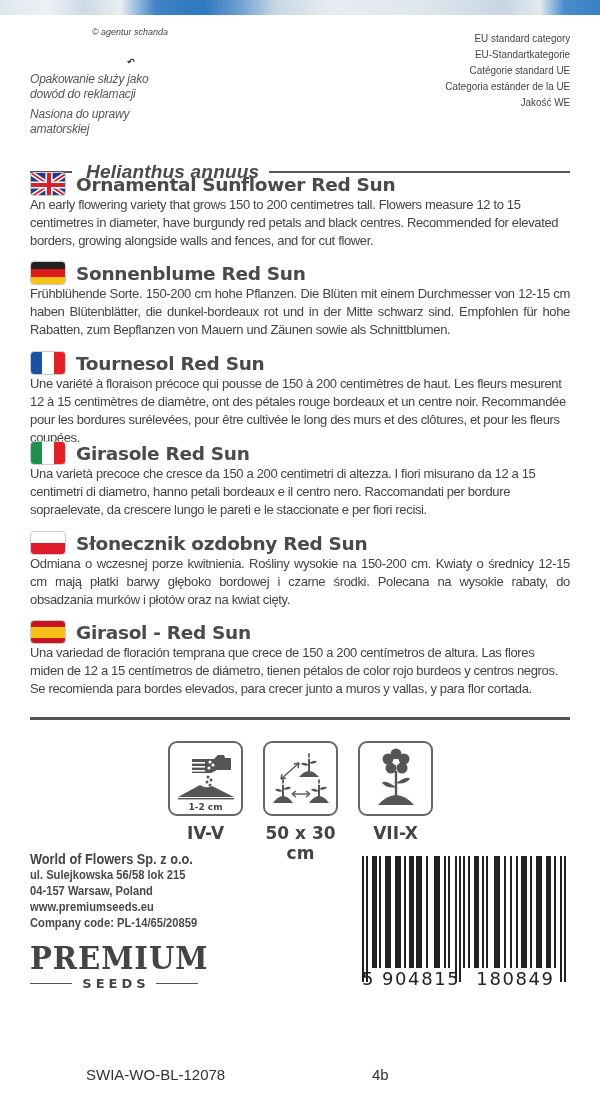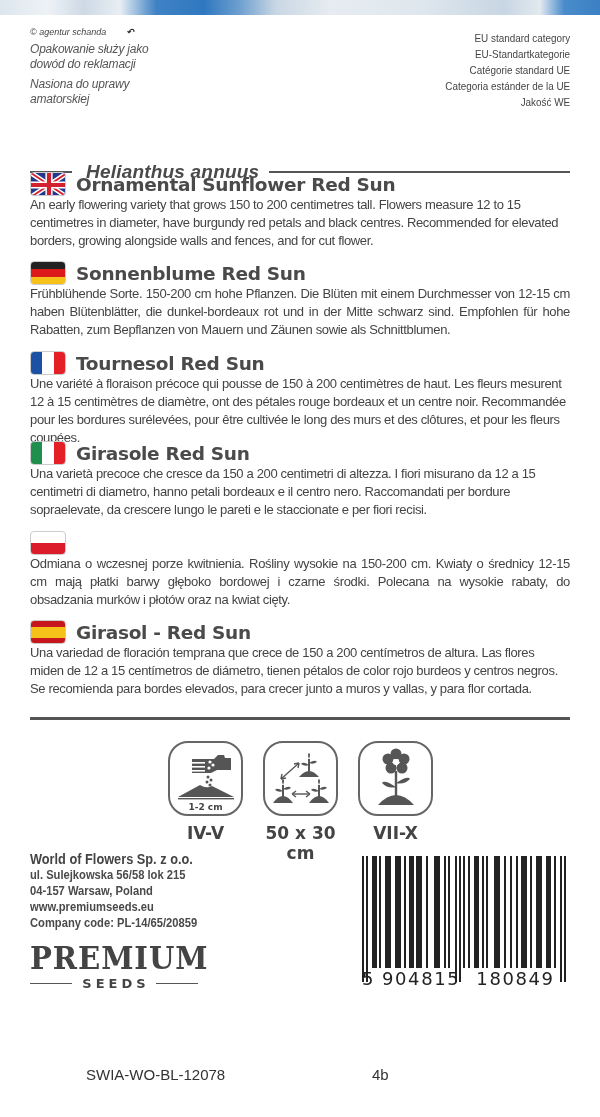--- a/index.html
+++ b/index.html
@@ -5,21 +5,21 @@
   * { box-sizing: border-box; margin: 0; padding: 0; }
   html, body { width: 600px; height: 1117px; background: #ffffff; overflow: hidden; }
   body { position: relative; font-family: "Liberation Sans Narrow", "Liberation Sans", sans-serif; color: #3c3c3c; }
 
   .sky {
     position: absolute; left: 0; top: 0; width: 600px; height: 15px;
     background: linear-gradient(90deg, #dde6ee 0%, #eef2f6 8%, #cdd9e5 14%, #e8eef3 20%, #3f82c4 26%, #2f78c0 34%, #6fa0d0 40%, #c9d7e4 46%, #e6ecf1 55%, #dfe7ee 70%, #c8d6e3 84%, #e2e9ef 90%, #4a8ccb 94%, #3b80c3 100%);
   }
 
   .top-left { position: absolute; left: 30px; top: 27px; width: 200px; }
-  .copyright { font-size: 9px; font-style: italic; color: #444; display: flex; align-items: center; gap: 20px; }
+  .copyright { font-size: 9px; font-style: italic; color: #444; display: flex; align-items: center; gap: 20px; flex-direction: column; }
   .copyright .logo-mark { font-size: 9px; font-weight: bold; color: #333; }
   .note { font-style: italic; font-size: 12px; line-height: 15px; color: #555; margin-top: 5px; letter-spacing: -0.2px; }
 
   .top-right { position: absolute; right: 30px; top: 30px; text-align: right; }
   .top-right div { font-size: 11.5px; line-height: 16px; color: #444; transform: scaleX(0.86); transform-origin: right; white-space: nowrap; }
 
   .latin-row { position: absolute; left: 30px; top: 133px; width: 540px; height: 24px; display: flex; align-items: center; margin-top: 27px; }
   .latin-row .rule { height: 2px; background: #555; }
   .latin-row .rule.left { width: 42px; }
   .latin-row .rule.right { flex: 1; }
@@ -36,21 +36,21 @@
   .flag-fr { background: linear-gradient(90deg, #1a51a4 0 33.3%, #ffffff 33.3% 66.6%, #e41f26 66.6% 100%); }
   .flag-it { background: linear-gradient(90deg, #1f8f4e 0 33.3%, #ffffff 33.3% 66.6%, #e41f26 66.6% 100%); }
   .flag-pl { background: linear-gradient(180deg, #ffffff 0 50%, #dc1c2b 50% 100%); }
   .flag-es { background: linear-gradient(180deg, #c8161e 0 25%, #f6c21a 25% 75%, #c8161e 75% 100%); }
   .flag-uk { background: #23388a; }
 
   .divider { position: absolute; left: 30px; top: 717px; width: 540px; height: 3px; background: #555; }
 
   .icons { position: absolute; left: 168px; top: 741px; display: flex; gap: 20px; }
   .icon-col { width: 75px; text-align: center; }
-  .icon-box { width: 75px; height: 75px; border: 2px solid #666; border-radius: 20px; position: relative; background: #fff; }
+  .icon-box { width: 75px; height: 75px; border: 2px solid #666; border-radius: 9px; position: relative; background: #fff; }
   .icon-box svg { position: absolute; left: 0; top: 0; }
   .icon-caption { font-family: "DejaVu Sans", sans-serif; font-size: 17px; font-weight: bold; color: #444; margin-top: 7px; }
 
   .company { position: absolute; left: 30px; top: 851px; width: 260px; }
   .company .name { font-size: 14.5px; font-weight: bold; color: #444; transform: scaleX(0.88); transform-origin: left; white-space: nowrap; }
   .company .line { font-size: 13px; font-weight: bold; color: #4a4a4a; line-height: 16px; transform: scaleX(0.86); transform-origin: left; white-space: nowrap; }
 
   .brand { position: absolute; left: 30px; top: 942px; width: 168px; }
   .brand .big { font-family: "DejaVu Serif", serif; font-size: 31px; font-weight: bold; color: #444; letter-spacing: 1px; line-height: 32px; transform: scaleX(0.94); transform-origin: left; white-space: nowrap; }
   .brand .small-row { display: flex; align-items: center; margin-top: 2px; }
@@ -136,20 +136,21 @@
   <div class="lang-head">
     <div class="flag flag-it"></div>
     <span class="lang-title">Girasole Red Sun</span>
   </div>
   <p class="lang-body">Una varietà precoce che cresce da 150 a 200 centimetri di altezza. I fiori misurano da 12 a 15 centimetri di diametro, hanno petali bordeaux e il centro nero. Raccomandati per bordure sopraelevate, da crescere lungo le pareti e le staccionate e per fiori recisi.</p>
 </div>
 
 <div class="lang" style="top:531px;">
   <div class="lang-head">
     <div class="flag flag-pl"></div>
+    <span class="lang-title">Słonecznik ozdobny Red Sun</span>
   </div>
   <p class="lang-body justify">Odmiana o wczesnej porze kwitnienia. Rośliny wysokie na 150-200 cm. Kwiaty o średnicy 12-15 cm mają płatki barwy głęboko bordowej i czarne środki. Polecana na wysokie rabaty, do obsadzania murków i płotów oraz na kwiat cięty.</p>
 </div>
 
 <div class="lang" style="top:620px;">
   <div class="lang-head">
     <div class="flag flag-es"></div>
     <span class="lang-title">Girasol - Red Sun</span>
   </div>
   <p class="lang-body">Una variedad de floración temprana que crece de 150 a 200 centímetros de altura. Las flores miden de 12 a 15 centímetros de diámetro, tienen pétalos de color rojo burdeos y centros negros. Se recomienda para bordes elevados, para crecer junto a muros y vallas, y para flor cortada.</p>

